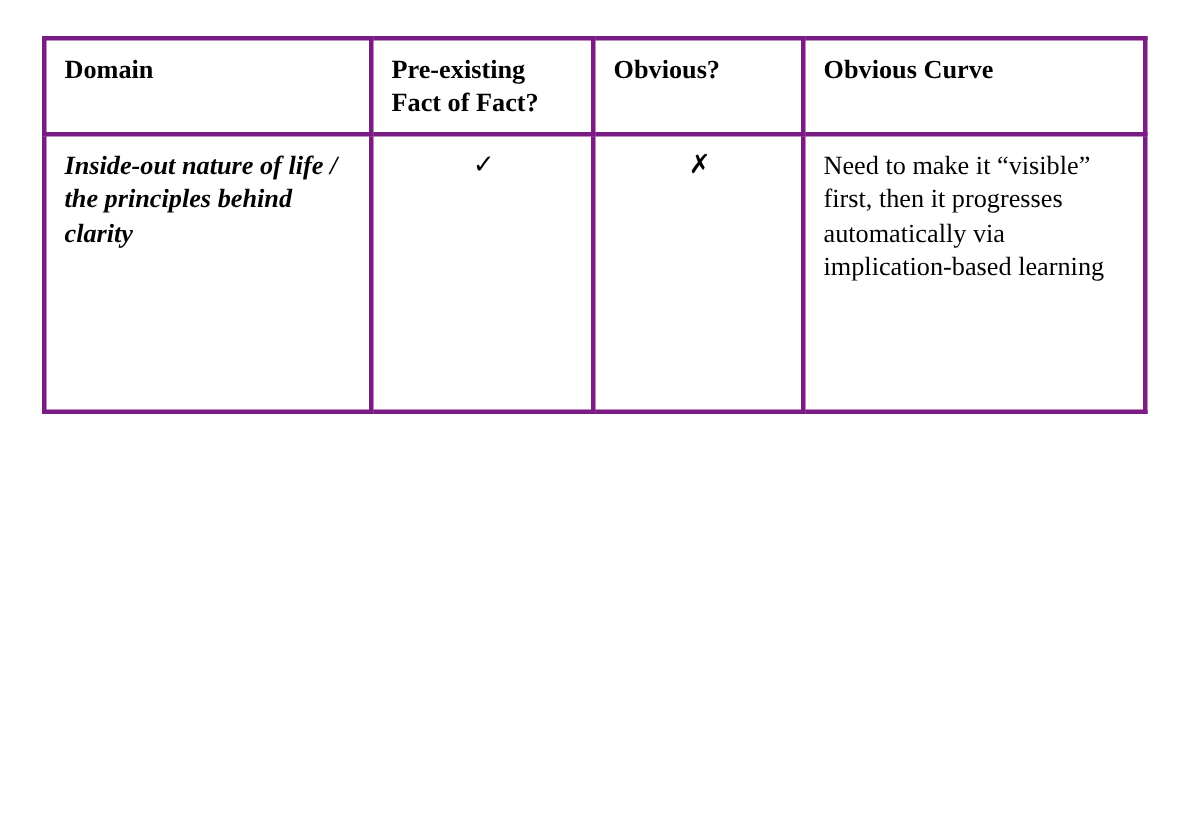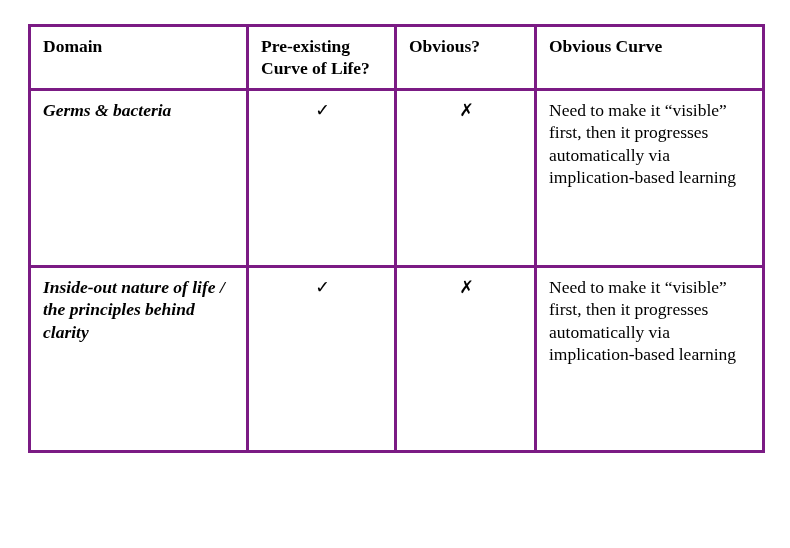--- a/index.html
+++ b/index.html
@@ -83,32 +83,26 @@
   <table class="matrix">
     <colgroup>
       <col class="c-domain">
       <col class="c-pre">
       <col class="c-obvious">
       <col class="c-curve">
     </colgroup>
     <thead>
       <tr>
         <th>Domain</th>
-        <th>Pre-existing Curve of Life?</th>
+        <th>Pre-existing Fact of Fact?</th>
         <th class="center">Obvious?</th>
         <th>Obvious Curve</th>
       </tr>
     </thead>
     <tbody>
-      <tr class="row-germs">
-        <td class="domain-cell">Germs &amp; bacteria</td>
-        <td class="mark-cell">✓</td>
-        <td class="mark-cell">✗</td>
-        <td class="curve-cell">Need to make it “visible” first, then it progresses automatically via implication-based learning</td>
-      </tr>
       <tr class="row-inside">
         <td class="domain-cell">Inside-out nature of life / the principles behind clarity</td>
         <td class="mark-cell">✓</td>
         <td class="mark-cell">✗</td>
         <td class="curve-cell">Need to make it “visible” first, then it progresses automatically via implication-based learning</td>
       </tr>
     </tbody>
   </table>
 </div>
 

